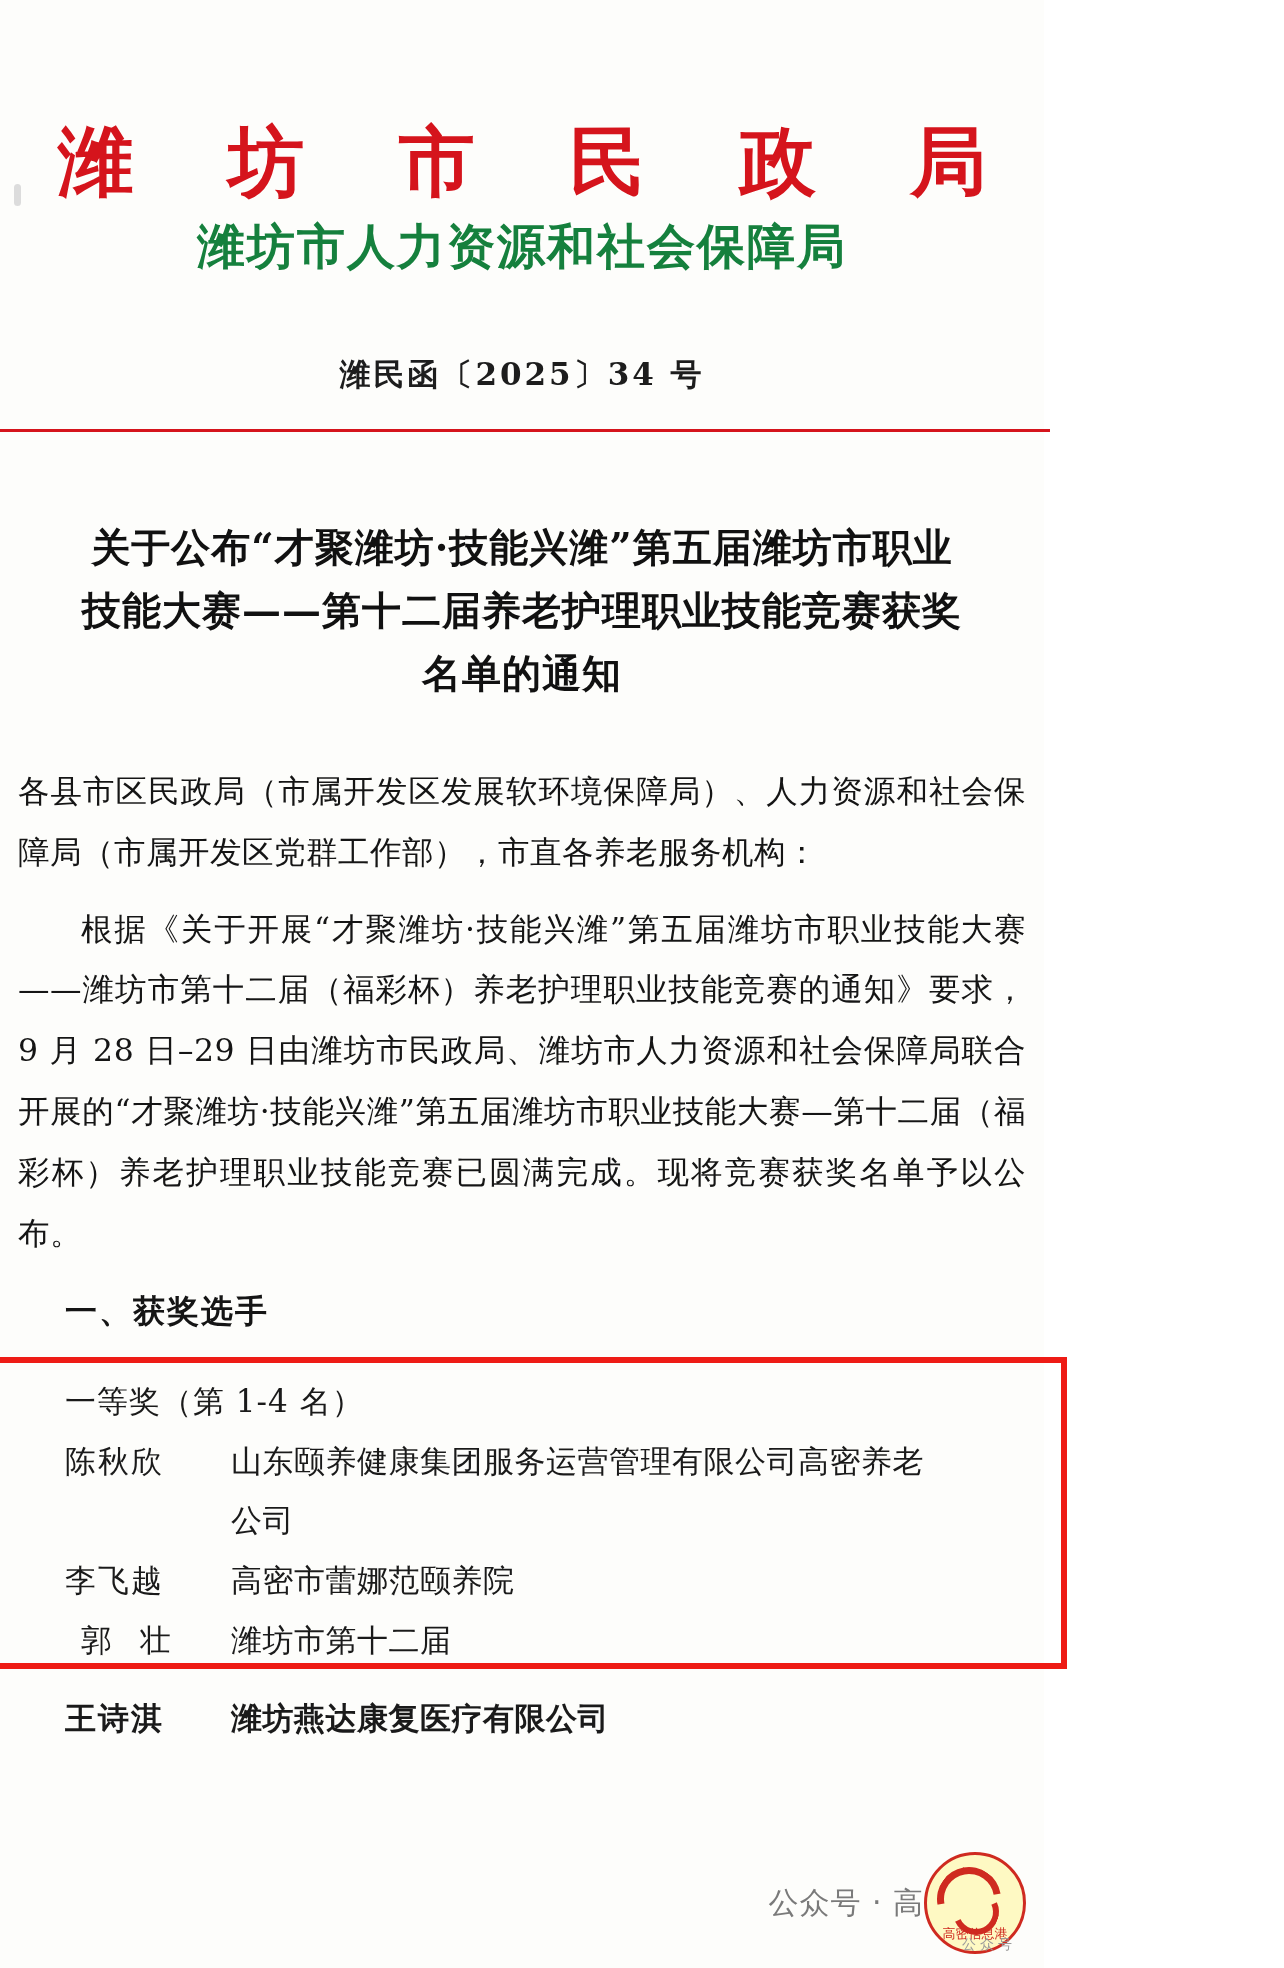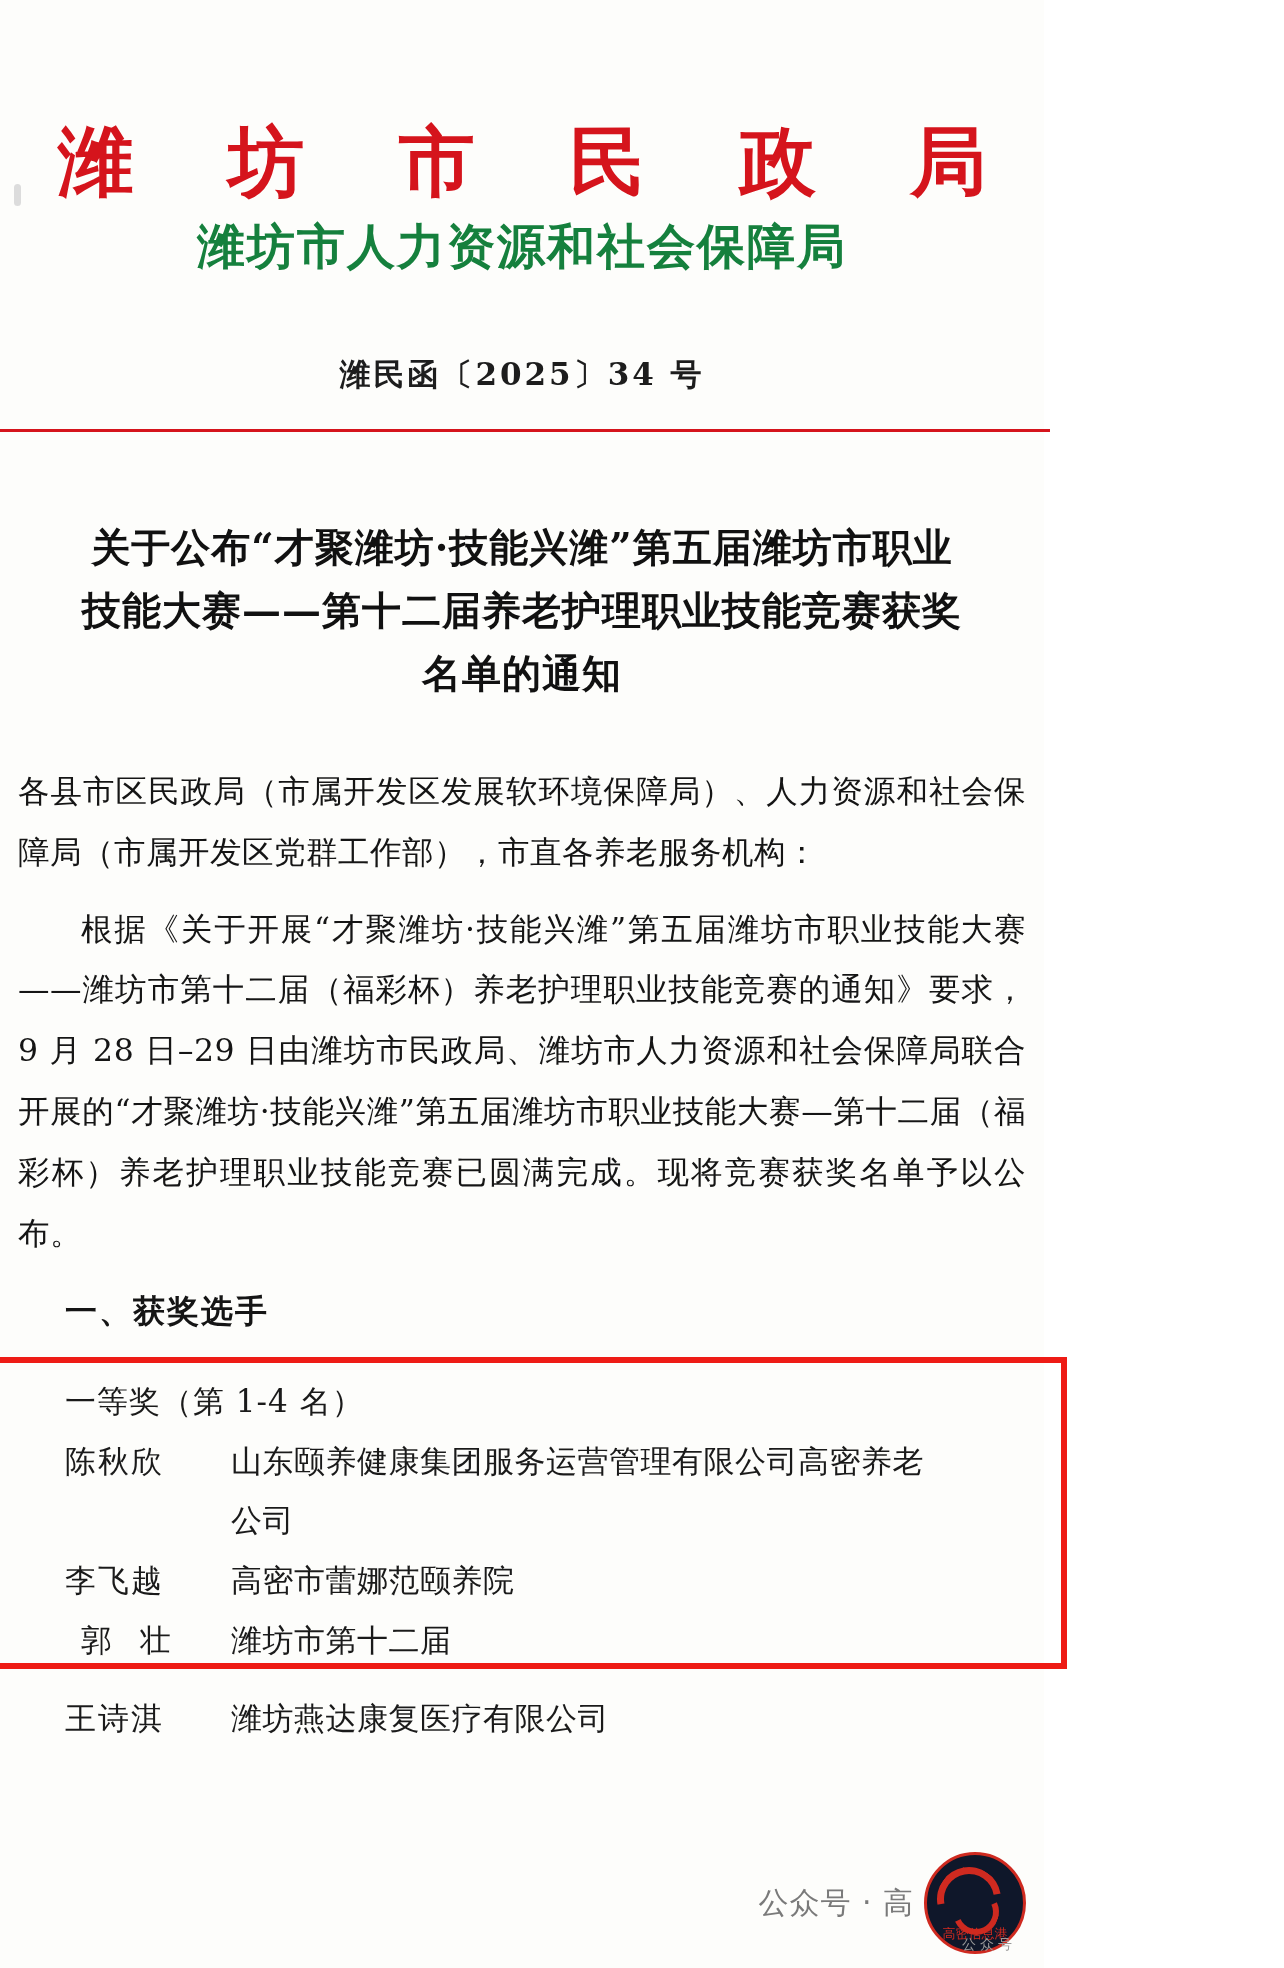--- a/index.html
+++ b/index.html
@@ -149,34 +149,33 @@
     display: block;
   }
 
   
   .footer-badge {
     position: absolute;
     right: 18px;
     bottom: 14px;
     display: flex;
     align-items: center;
-    gap: 10px;
   }
   .fb-text {
     font-family: "DejaVu Sans", "Liberation Sans", sans-serif;
     font-size: 30px;
     color: #7a7a7a;
     letter-spacing: 1px;
   }
   .fb-logo {
     position: relative;
     width: 96px;
     height: 96px;
     border-radius: 50%;
-    background: #0f172a;
+    background: #fef9c3;
     border: 3px solid #cf2a20;
     overflow: hidden;
     flex: 0 0 96px;
   }
   .fb-logo .swirl {
     position: absolute;
     left: 10px; top: 12px;
     width: 50px; height: 50px;
     border: 7px solid #cf2a20;
     border-right-color: transparent;
@@ -269,21 +268,21 @@
       </span>
     </div>
 
     <div class="winner-row">
       <span class="w-name spaced">郭壮</span>
       <span class="w-org">
         <span>潍坊市第十二届</span>
       </span>
     </div>
 
-    <div class="winner-row" style="padding-top:18px;">
+    <div class="winner-row" style="padding-top:18px;font-weight:bold;">
       <span class="w-name">王诗淇</span>
       <span class="w-org">
         <span>潍坊燕达康复医疗有限公司</span>
       </span>
     </div>
   </div>
 
   <div class="footer-badge">
     <span class="fb-text">公众号 · 高</span>
     <span class="fb-logo">

